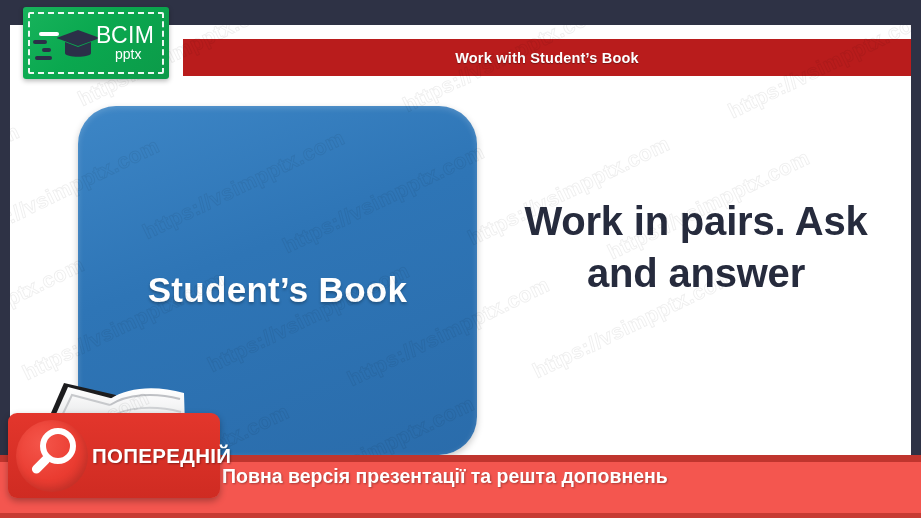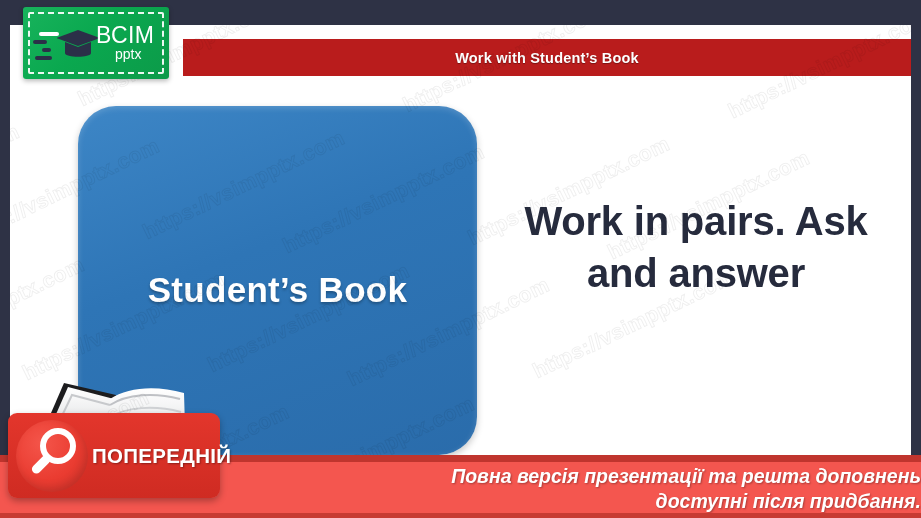--- a/index.html
+++ b/index.html
@@ -73,22 +73,22 @@
               background:radial-gradient(circle at 36% 32%,#f4554a 0%,#ea3c31 55%,#d8332a 100%);
               border-radius:50%;box-shadow:inset -3px -4px 8px rgba(0,0,0,.14);}
   .badge .badge-text{color:#ffffff;font-weight:700;font-size:20.5px;line-height:23px;
         letter-spacing:.3px;margin-left:4px;font-family:Liberation Sans, sans-serif;
         text-shadow:1px 1px 2px rgba(0,0,0,.35);}
   .badge .badge-text div{white-space:nowrap;}
 
   
   .notice{position:absolute;left:0;top:455px;width:921px;height:63px;z-index:7;
           background:#f4564f;border-top:7px solid #c0352e;box-sizing:border-box;}
-  .notice-inner{position:absolute;left:222px;top:2px;width:699px;text-align:right;
-        color:#ffffff;font-style:italic;font-weight:700;font-size:19.5px;line-height:25px;
+  .notice-inner{position:absolute;left:222px;top:2px;width:699px;text-align:left;
+        color:#ffffff;font-weight:700;font-size:19.5px;line-height:25px;
         font-family:"Liberation Sans",sans-serif;text-shadow:1px 1px 2px rgba(0,0,0,.3);}
   .notice-bot{position:absolute;left:0;bottom:0;width:921px;height:5px;background:#c73b33;}
 </style>
 </head>
 <body>
 
 <div class="slide">
   <div class="canvas">
 
     <div class="blue-panel">
@@ -249,18 +249,17 @@
       </svg>
     </div>
     <div class="badge-text">
       <div>ПОПЕРЕДНІЙ</div>
     </div>
   </div>
 
   <div class="notice">
     <div class="notice-inner">
       <div>Повна версія презентації та решта доповнень</div>
-      <div>доступні після придбання.</div>
     </div>
     <div class="notice-bot"></div>
   </div>
 
 </div>
 
 </body></html>

